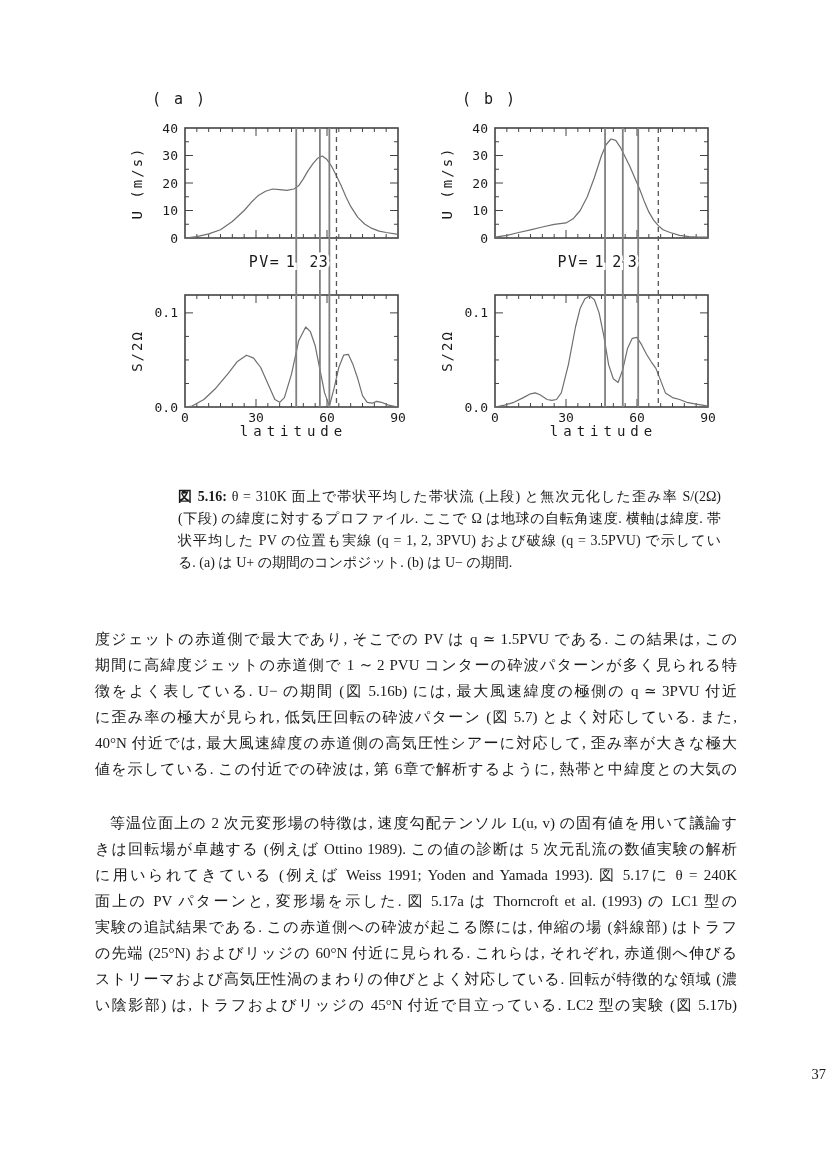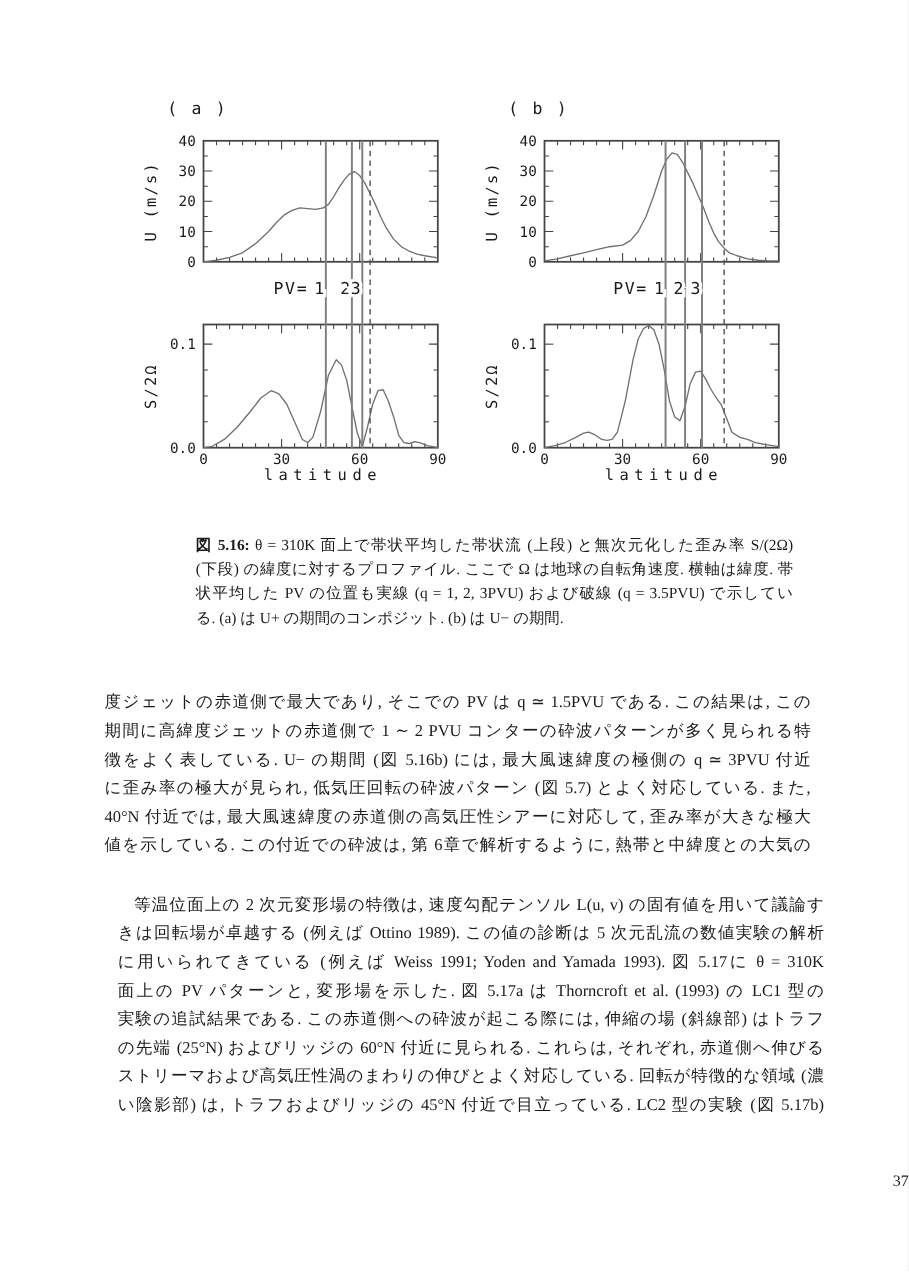--- a/index.html
+++ b/index.html
@@ -15,21 +15,21 @@
     position:absolute;left:145px;top:486px;width:543px;
     font-size:14px;line-height:22px;margin-left:33px;
   }
   .cap-line{text-align:justify;text-align-last:justify;height:22px;}
   .cap-line.last{text-align-last:auto;}
   .para{
     position:absolute;left:95px;width:642px;
     font-size:15px;line-height:26px;
   }
   #para-1{top:606px;margin-top:20px;}
-  #para-2{top:810px;margin-left:12px;}
+  #para-2{top:810px;}
   .bline{text-align:justify;text-align-last:justify;height:26px;overflow:visible;}
   .bline.no-flush{text-align-last:auto;}
   .page-number{
     position:absolute;left:0;right:0;top:1066px;text-align:right;
     font-size:14.5px;
   }
 </style>
 </head>
 <body>
 
@@ -286,21 +286,21 @@
       <div class="bline">度ジェットの赤道側で最大であり, そこでの PV は q ≃ 1.5PVU である. この結果は, この</div>
       <div class="bline">期間に高緯度ジェットの赤道側で 1 ∼ 2 PVU コンターの砕波パターンが多く見られる特</div>
       <div class="bline">徴をよく表している. U− の期間 (図 5.16b) には, 最大風速緯度の極側の q ≃ 3PVU 付近</div>
       <div class="bline">に歪み率の極大が見られ, 低気圧回転の砕波パターン (図 5.7) とよく対応している. また,</div>
       <div class="bline">40°N 付近では, 最大風速緯度の赤道側の高気圧性シアーに対応して, 歪み率が大きな極大</div>
       <div class="bline">値を示している. この付近での砕波は, 第 6章で解析するように, 熱帯と中緯度との大気の</div>
     </div>
   <div id="para-2" class="para">
       <div class="bline" style="text-indent: 1em;">等温位面上の 2 次元変形場の特徴は, 速度勾配テンソル L(u, v) の固有値を用いて議論す</div>
       <div class="bline">きは回転場が卓越する (例えば Ottino 1989). この値の診断は 5 次元乱流の数値実験の解析</div>
-      <div class="bline">に用いられてきている (例えば Weiss 1991; Yoden and Yamada 1993). 図 5.17に θ = 310K</div>
+      <div class="bline">に用いられてきている (例えば Weiss 1991; Yoden and Yamada 1993). 図 5.17に θ = 240K</div>
       <div class="bline">面上の PV パターンと, 変形場を示した. 図 5.17a は Thorncroft et al. (1993) の LC1 型の</div>
       <div class="bline">実験の追試結果である. この赤道側への砕波が起こる際には, 伸縮の場 (斜線部) はトラフ</div>
       <div class="bline">の先端 (25°N) およびリッジの 60°N 付近に見られる. これらは, それぞれ, 赤道側へ伸びる</div>
       <div class="bline">ストリーマおよび高気圧性渦のまわりの伸びとよく対応している. 回転が特徴的な領域 (濃</div>
       <div class="bline">い陰影部) は, トラフおよびリッジの 45°N 付近で目立っている. LC2 型の実験 (図 5.17b)</div>
     </div>
 
   <div class="page-number">37</div>
 
 </div>

